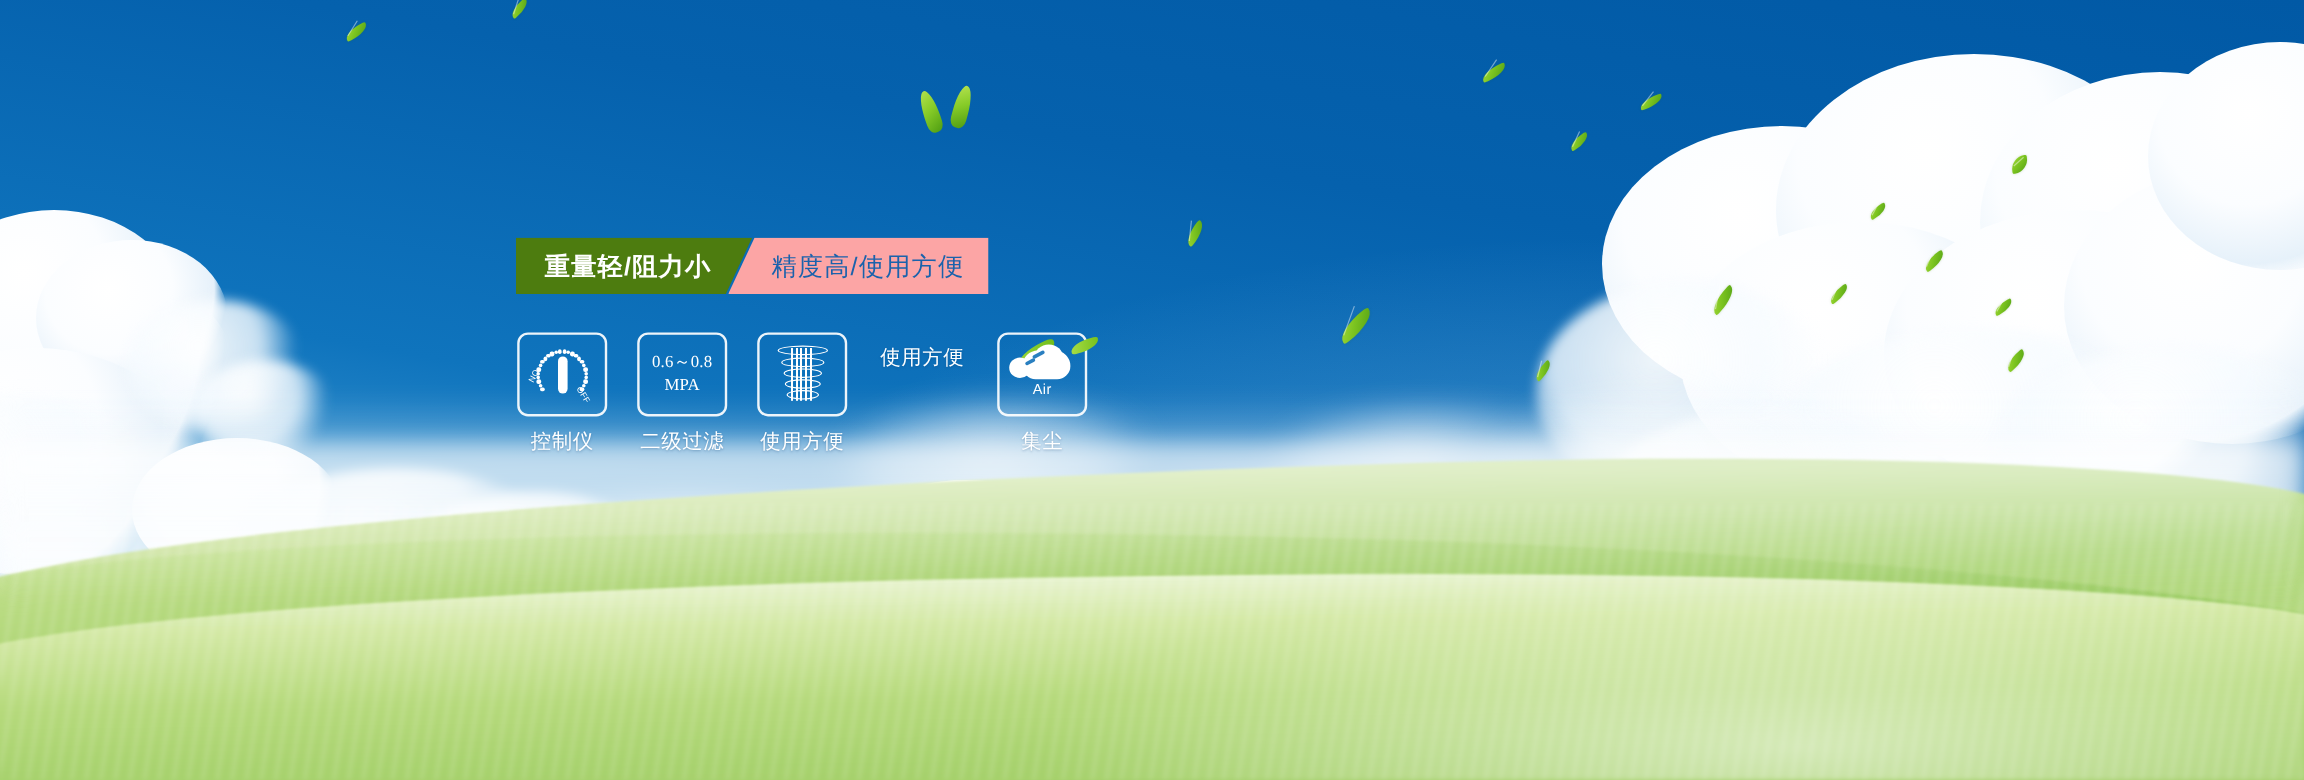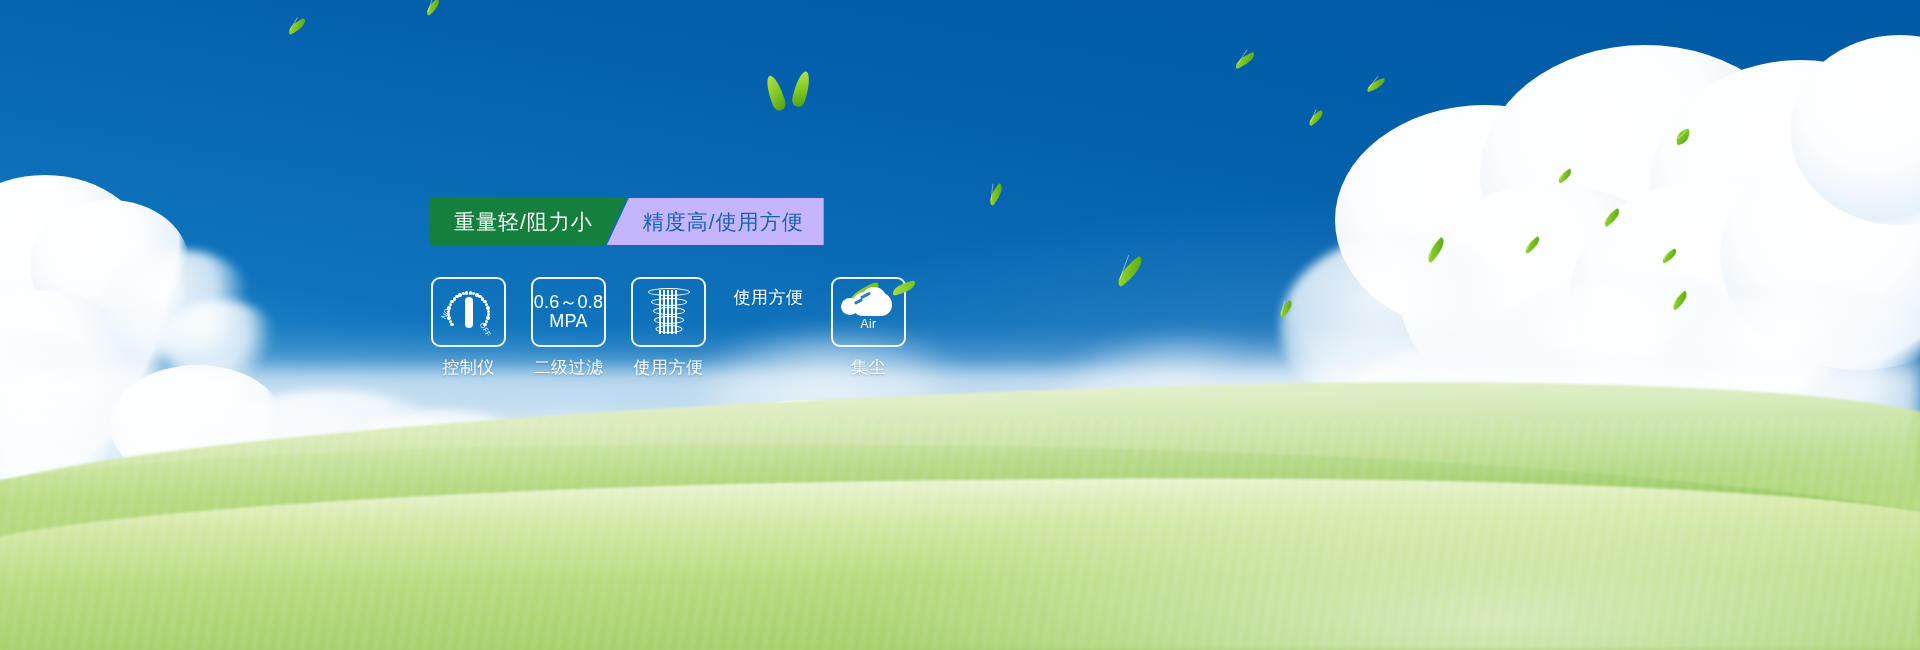--- a/index.html
+++ b/index.html
@@ -128,28 +128,29 @@
   .tagbar {
     position:absolute; left:0; top:103px;
     display:flex; height:47px;
   }
   .tag {
     display:flex; align-items:center;
     font-size:21px; letter-spacing:1px;
     white-space:nowrap;
   }
   .tag-dark {
-    background:#15803d;
+    background:#4d7c0f;
     color:#ffffff;
     padding:0 22px 0 24px;
     position:relative;
     z-index:1;
+    font-weight:bold;
   }
   .tag-light {
-    background:#c4b5fd;
+    background:#fca5a5;
     color:#1a62ac;
     padding:0 20px 0 36px;
     margin-left:-20px;
     clip-path:polygon(22px 0, 100% 0, 100% 100%, 0 100%);
   }
   .tag-dark { clip-path:polygon(0 0, 100% 0, calc(100% - 22px) 100%, 0 100%); padding-right:34px; }
 
   
   .features {
     position:absolute; left:1px; top:182px;
@@ -159,22 +160,23 @@
   .fbox {
     width:75px; height:70px;
     border:2px solid rgba(255,255,255,.92);
     border-radius:9px;
     display:flex; flex-direction:column;
     align-items:center; justify-content:center;
     color:#ffffff;
     position:relative;
   }
   .fbox .ftext {
-    font-size:18px; line-height:19px; letter-spacing:.2px;
+    font-size:14px; line-height:19px; letter-spacing:.2px;
     white-space:nowrap;
+    font-family:Liberation Serif, serif;
   }
   .flabel {
     margin-top:9px;
     font-size:17px; color:#ffffff;
     letter-spacing:.5px; white-space:nowrap;
     text-shadow:0 1px 2px rgba(0,50,100,.3);
   }
 
   
   .dial { position:relative; width:56px; height:48px; }

